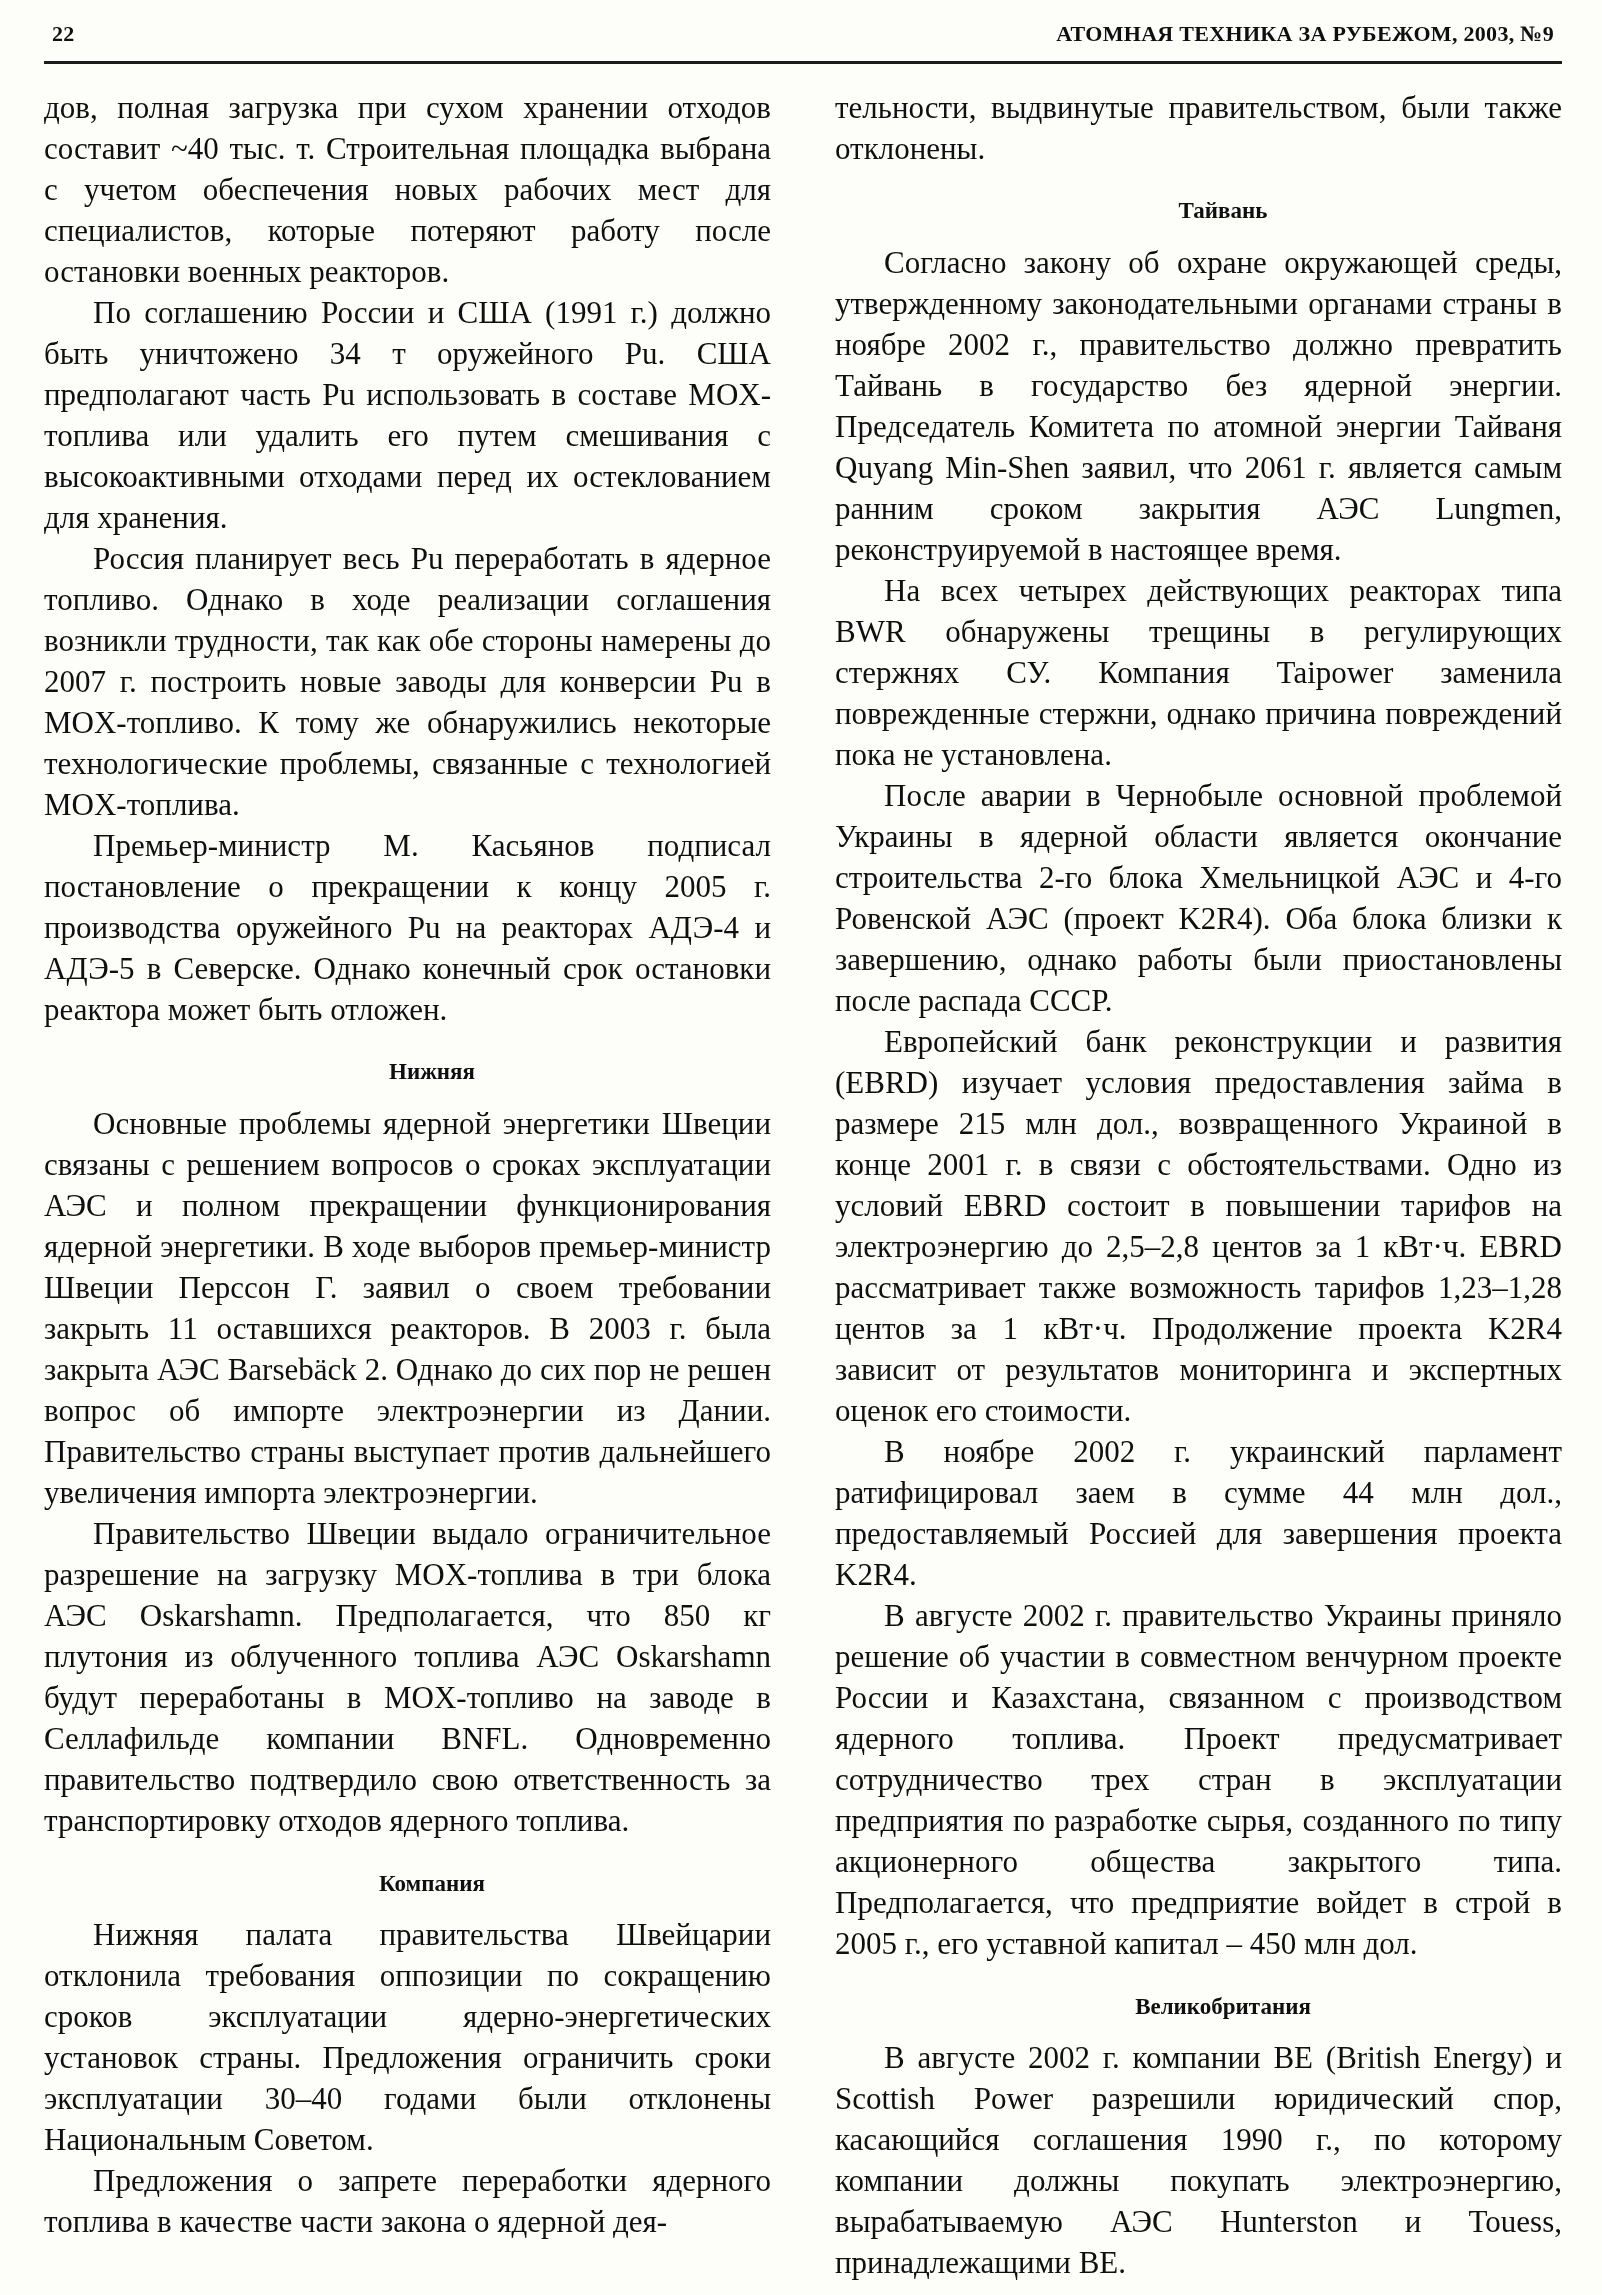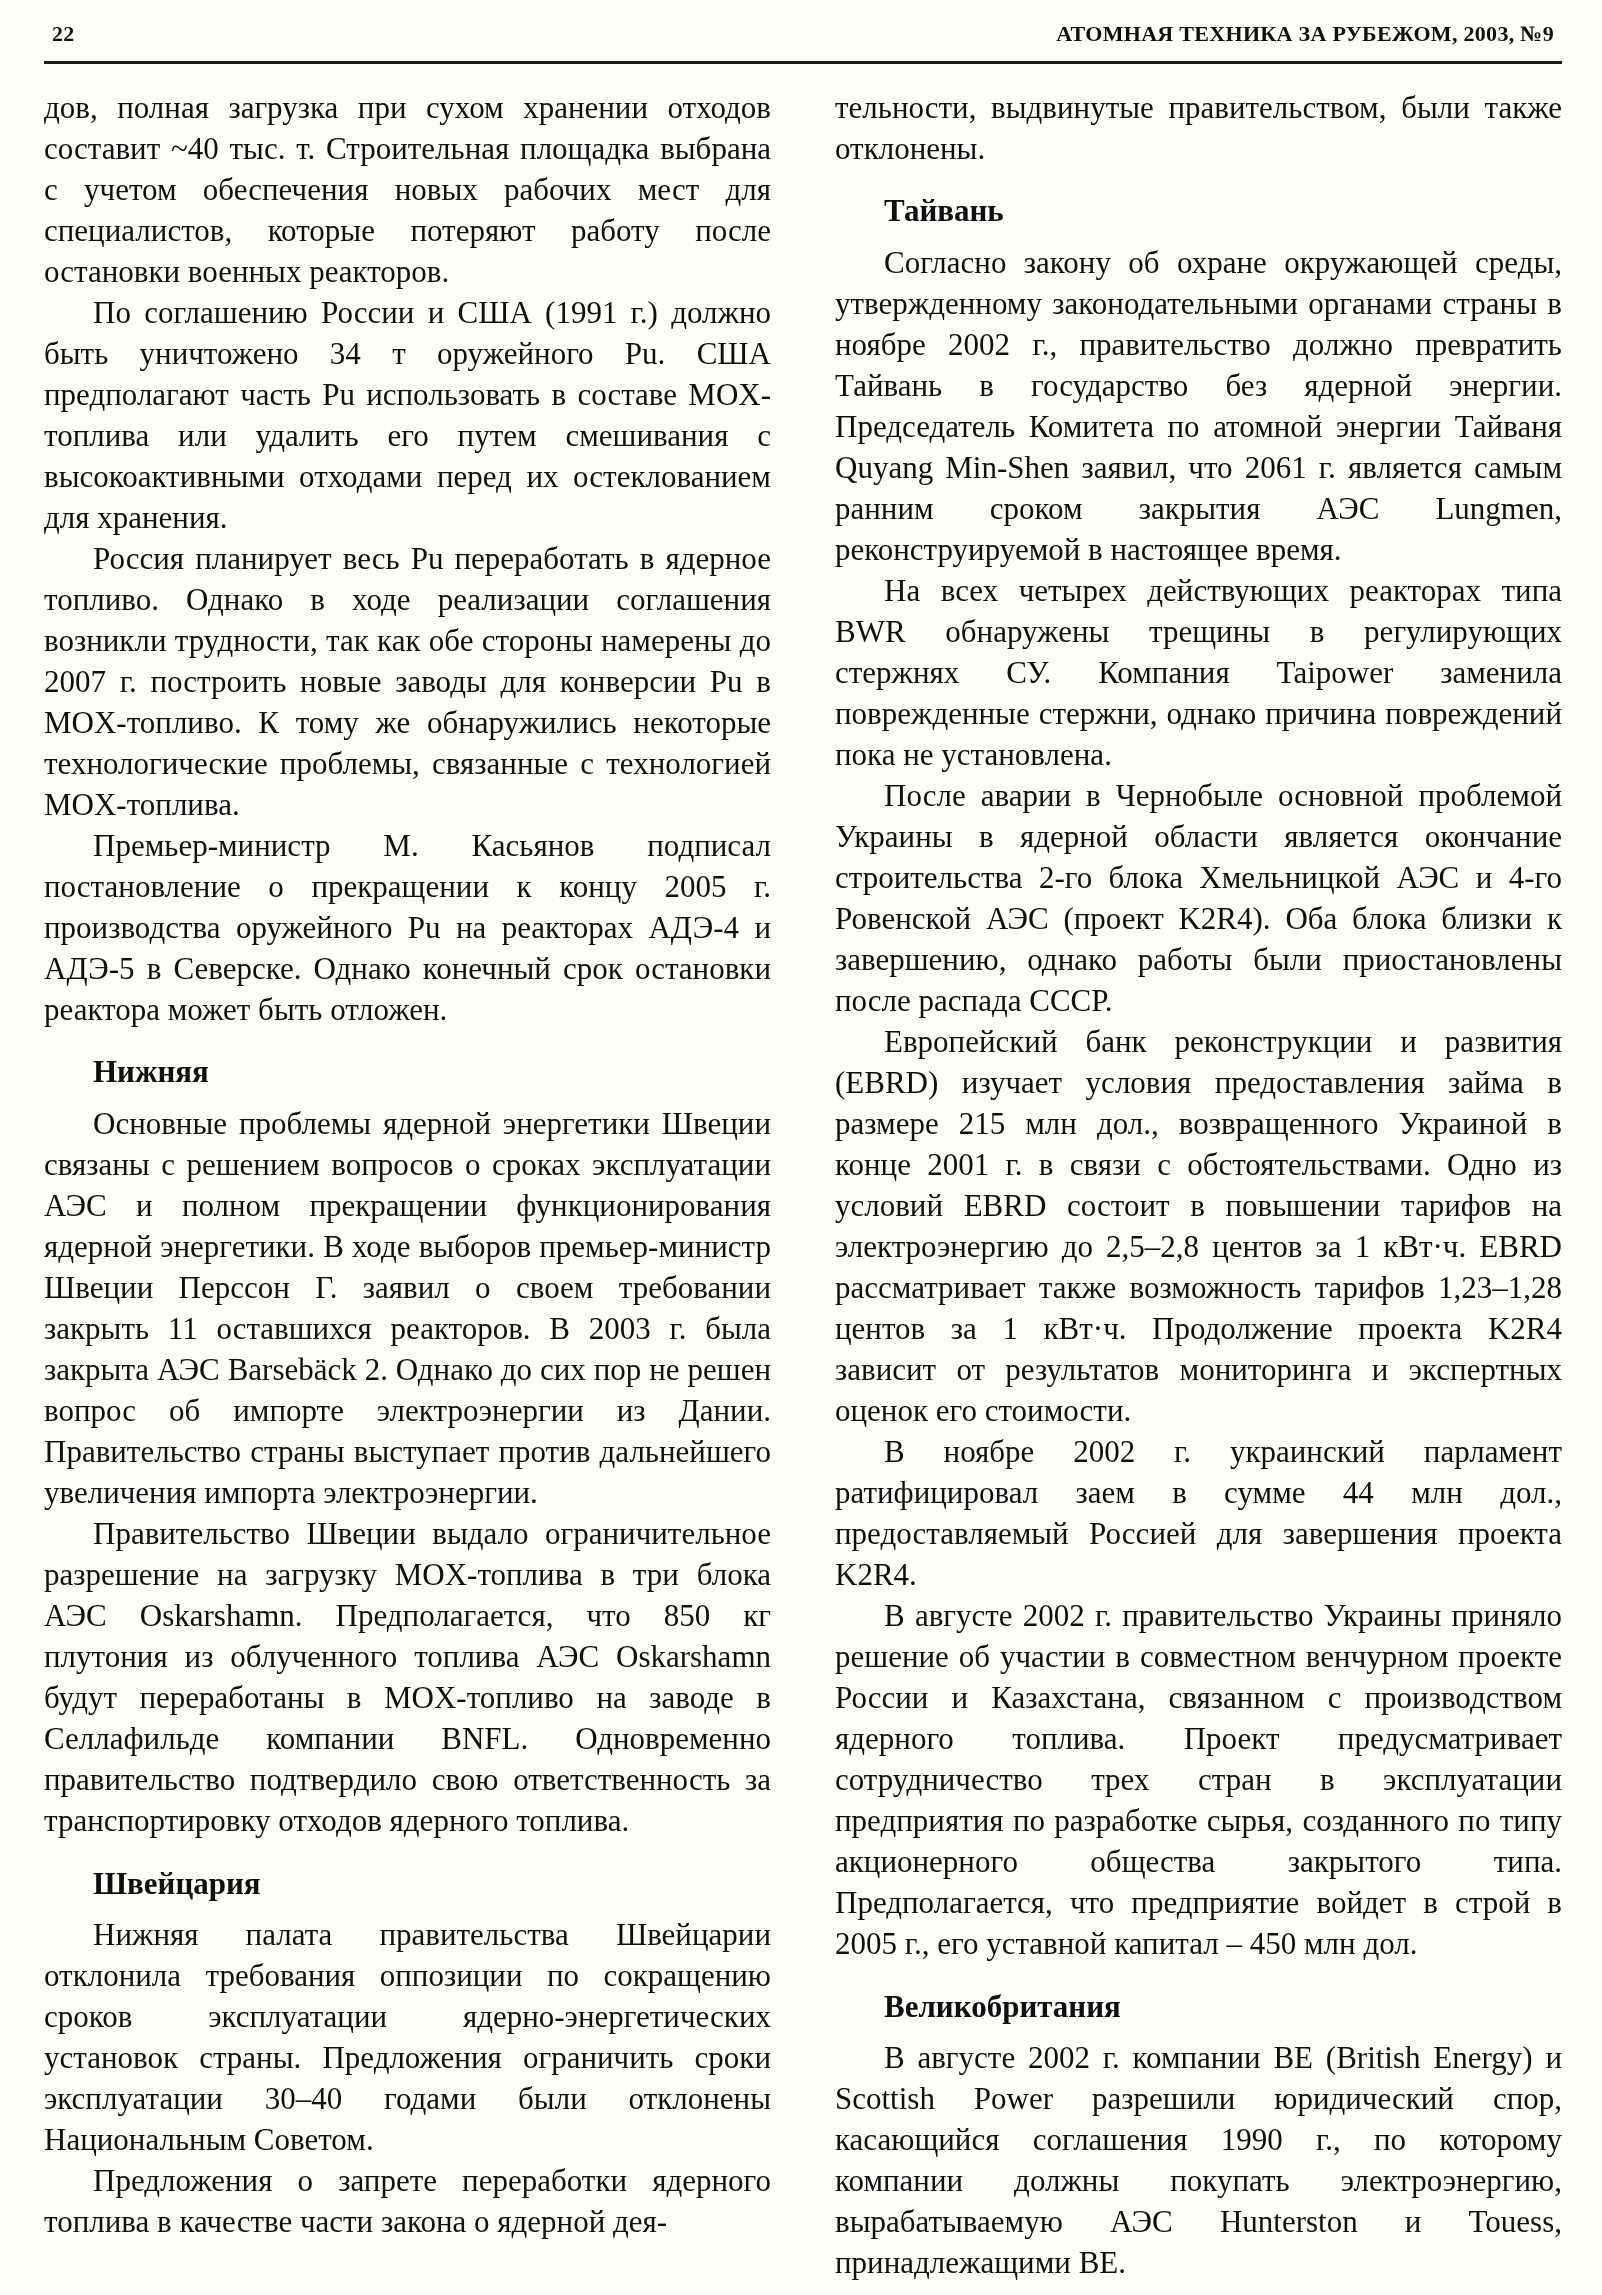--- a/index.html
+++ b/index.html
@@ -43,26 +43,26 @@
     line-height: 41px;
   }
   .column p {
     margin: 0;
     text-indent: 49px;
   }
   .column p.continuation {
     text-indent: 0;
   }
   .column h3.section-heading {
-    font-size: 31px;
+    font-size: 23px;
     line-height: 41px;
     font-weight: bold;
     margin: 21.4px 0 10.7px 0;
     text-indent: 49px;
-    text-align: left;
+    text-align: center;
   }
 </style>
 </head>
 <body>
 
 <div class="page">
 
   <div class="page-header">
     <span>22</span>
     <span>АТОМНАЯ ТЕХНИКА ЗА РУБЕЖОМ, 2003, №9</span>
@@ -72,21 +72,21 @@
 
   <div class="columns">
     <div class="column" id="col-left">
         <p class="continuation">дов, полная загрузка при сухом хранении отходов составит ~40 тыс. т. Строительная площадка выбрана с учетом обеспечения новых рабочих мест для специалистов, которые потеряют работу после остановки военных реакторов.</p>
         <p>По соглашению России и США (1991 г.) должно быть уничтожено 34 т оружейного Pu. США предполагают часть Pu использовать в составе MOX-топлива или удалить его путем смешивания с высокоактивными отходами перед их остеклованием для хранения.</p>
         <p>Россия планирует весь Pu переработать в ядерное топливо. Однако в ходе реализации соглашения возникли трудности, так как обе стороны намерены до 2007 г. построить новые заводы для конверсии Pu в MOX-топливо. К тому же обнаружились некоторые технологические проблемы, связанные с технологией MOX-топлива.</p>
         <p>Премьер-министр М. Касьянов подписал постановление о прекращении к концу 2005 г. производства оружейного Pu на реакторах АДЭ-4 и АДЭ-5 в Северске. Однако конечный срок остановки реактора может быть отложен.</p>
         <h3 class="section-heading">Нижняя</h3>
         <p>Основные проблемы ядерной энергетики Швеции связаны с решением вопросов о сроках эксплуатации АЭС и полном прекращении функционирования ядерной энергетики. В ходе выборов премьер-министр Швеции Перссон Г. заявил о своем требовании закрыть 11 оставшихся реакторов. В 2003 г. была закрыта АЭС Barsebäck 2. Однако до сих пор не решен вопрос об импорте электроэнергии из Дании. Правительство страны выступает против дальнейшего увеличения импорта электроэнергии.</p>
         <p>Правительство Швеции выдало ограничительное разрешение на загрузку MOX-топлива в три блока АЭС Oskarshamn. Предполагается, что 850 кг плутония из облученного топлива АЭС Oskarshamn будут переработаны в MOX-топливо на заводе в Селлафильде компании BNFL. Одновременно правительство подтвердило свою ответственность за транспортировку отходов ядерного топлива.</p>
-        <h3 class="section-heading">Швейцария</h3>
+        <h3 class="section-heading">Компания</h3>
         <p>Нижняя палата правительства Швейцарии отклонила требования оппозиции по сокращению сроков эксплуатации ядерно-энергетических установок страны. Предложения ограничить сроки эксплуатации 30–40 годами были отклонены Национальным Советом.</p>
         <p>Предложения о запрете переработки ядерного топлива в качестве части закона о ядерной дея-</p>
       </div>
     <div class="column" id="col-right">
         <p class="continuation">тельности, выдвинутые правительством, были также отклонены.</p>
         <h3 class="section-heading">Тайвань</h3>
         <p>Согласно закону об охране окружающей среды, утвержденному законодательными органами страны в ноябре 2002 г., правительство должно превратить Тайвань в государство без ядерной энергии. Председатель Комитета по атомной энергии Тайваня Quyang Min-Shen заявил, что 2061 г. является самым ранним сроком закрытия АЭС Lungmen, реконструируемой в настоящее время.</p>
         <p>На всех четырех действующих реакторах типа BWR обнаружены трещины в регулирующих стержнях СУ. Компания Taipower заменила поврежденные стержни, однако причина повреждений пока не установлена.</p>
         <p>После аварии в Чернобыле основной проблемой Украины в ядерной области является окончание строительства 2-го блока Хмельницкой АЭС и 4-го Ровенской АЭС (проект K2R4). Оба блока близки к завершению, однако работы были приостановлены после распада СССР.</p>
         <p>Европейский банк реконструкции и развития (EBRD) изучает условия предоставления займа в размере 215 млн дол., возвращенного Украиной в конце 2001 г. в связи с обстоятельствами. Одно из условий EBRD состоит в повышении тарифов на электроэнергию до 2,5–2,8 центов за 1 кВт·ч. EBRD рассматривает также возможность тарифов 1,23–1,28 центов за 1 кВт·ч. Продолжение проекта K2R4 зависит от результатов мониторинга и экспертных оценок его стоимости.</p>

